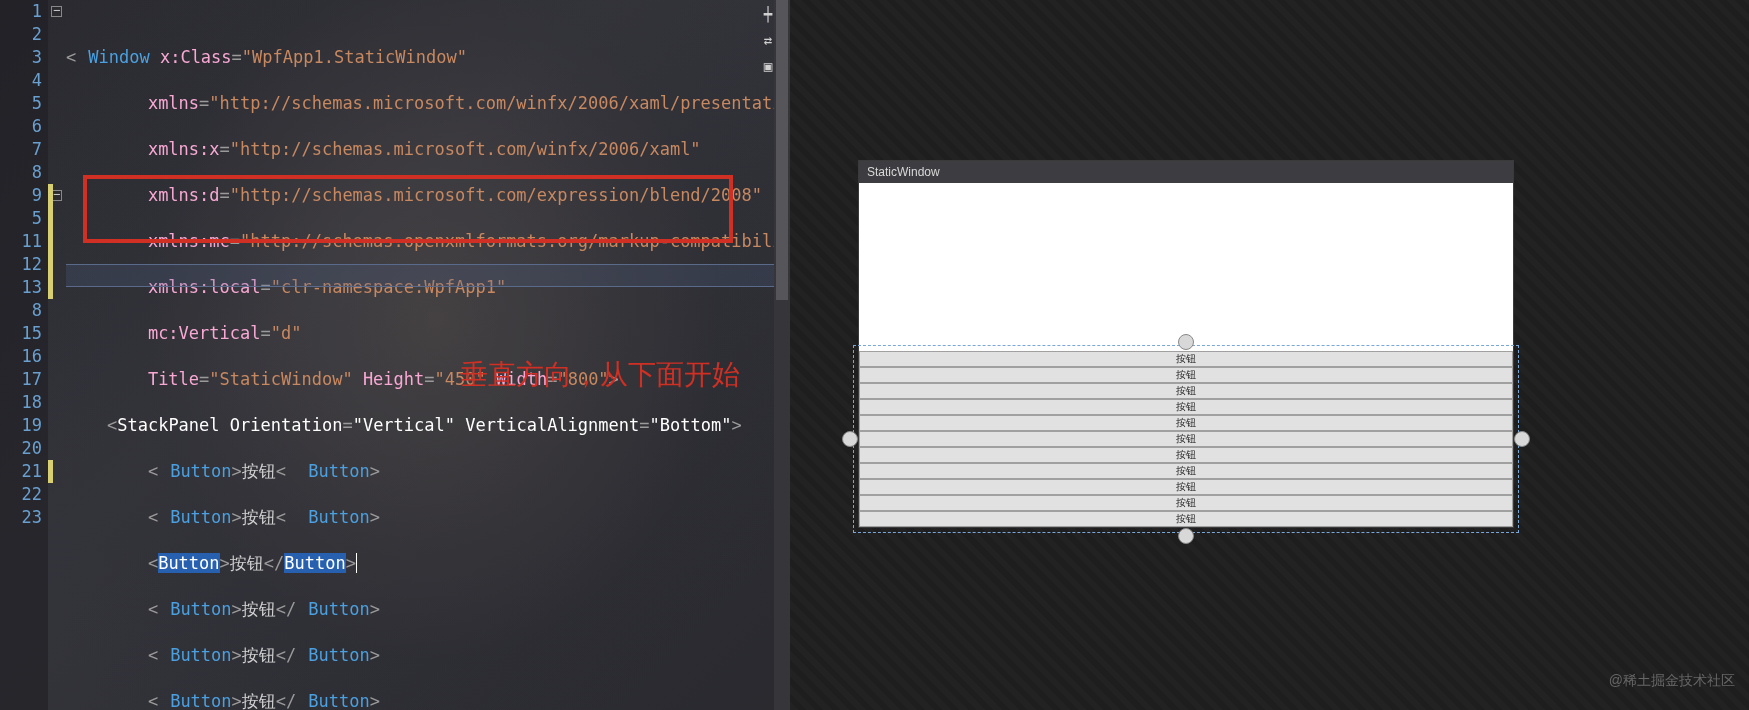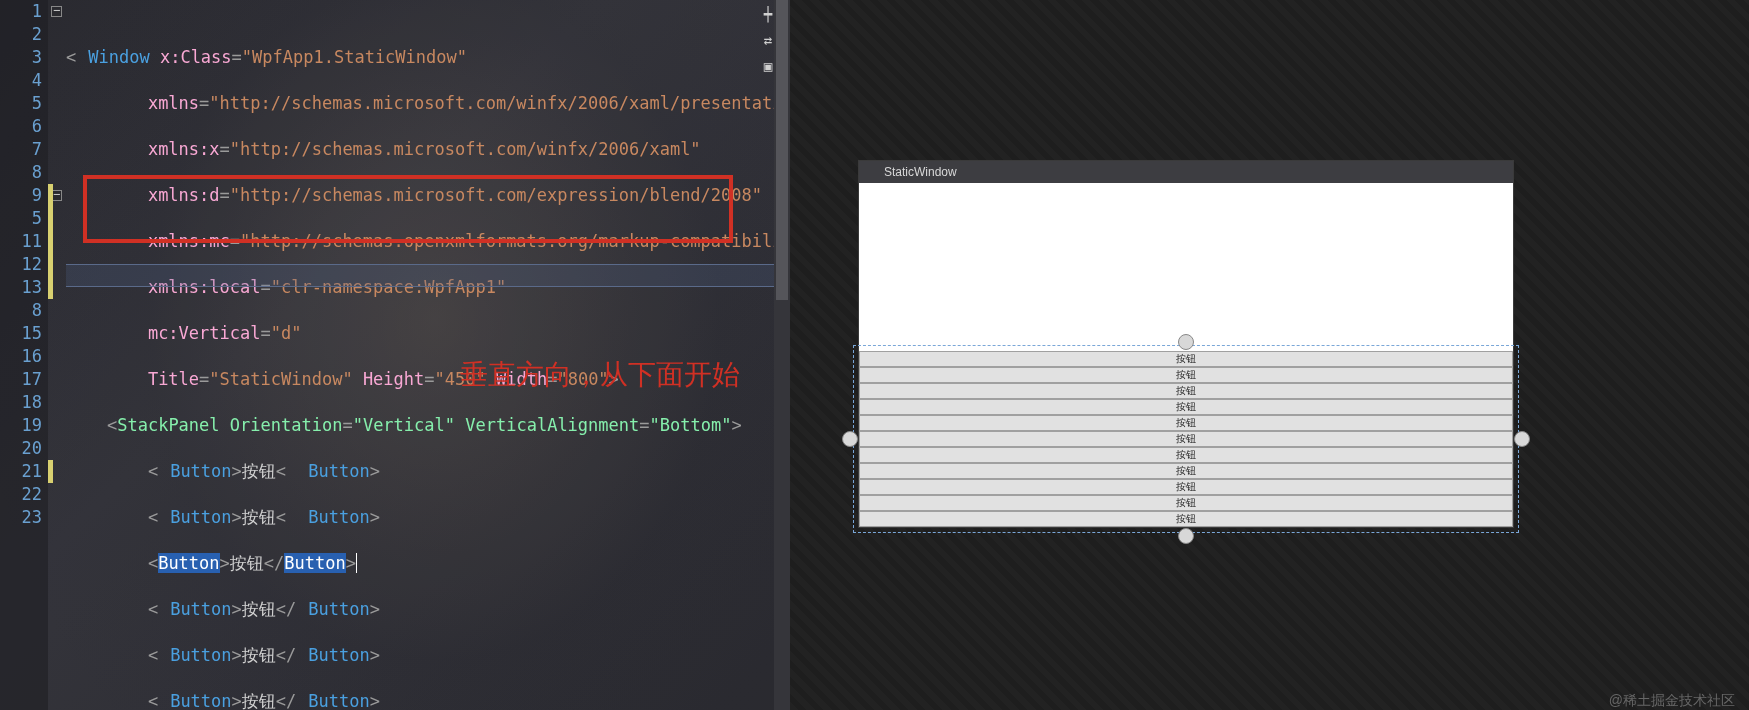--- a/index.html
+++ b/index.html
@@ -68,21 +68,21 @@
   line-height: 23px;
   white-space: pre;
   overflow: hidden;
 }
 .cl { height: 23px; }
 .d  { color: #9a9a9a; }   
 .t  { color: #4aa0e0; margin-left: 12px; }   
 .a  { color: #f9a8d4; }   
 .v  { color: #c88860; }   
 .tx { color: #d0d0d0; }   
-.ns { color: #86efac; }   
+.ns { color: #ffffff; }   
 
 .red-box {
   position: absolute;
   border: 4px solid #d03024;
   left: 83px; top: 175px;
   width: 650px; height: 68px;
   z-index: 3;
 }
 .annotation {
   position: absolute;
@@ -144,21 +144,21 @@
   width: 656px; height: 368px;
   background: #fff;
   border: 1px solid #3a3a3a;
 }
 .titlebar {
   height: 22px;
   background: #3d3d41;
   color: #d8d8d8;
   font-family: "Segoe UI", sans-serif;
   font-size: 12px;
-  padding-left: 25px;
+  padding-left: 8px;
   line-height: 22px;
 }
 .stack {
   position: absolute;
   bottom: 0; left: 0; right: 0;
 }
 .wpf-btn {
   height: 16px;
   background: #e1e1e1;
   border: 1px solid #a0a0a0;
@@ -176,21 +176,21 @@
 }
 .handle {
   position: absolute;
   width: 16px; height: 16px;
   background: #d8d8d8;
   border: 1px solid #888;
   border-radius: 8px;
 }
 .watermark {
   position: absolute;
-  right: 14px; bottom: 0;
+  right: 14px; bottom: 20px;
   color: #666;
   font-family: "Microsoft YaHei", sans-serif;
   font-size: 14px;
 }
 </style>
 </head>
 <body>
 
 <div class="editor-pane">
   <div class="editor-bg"></div>

